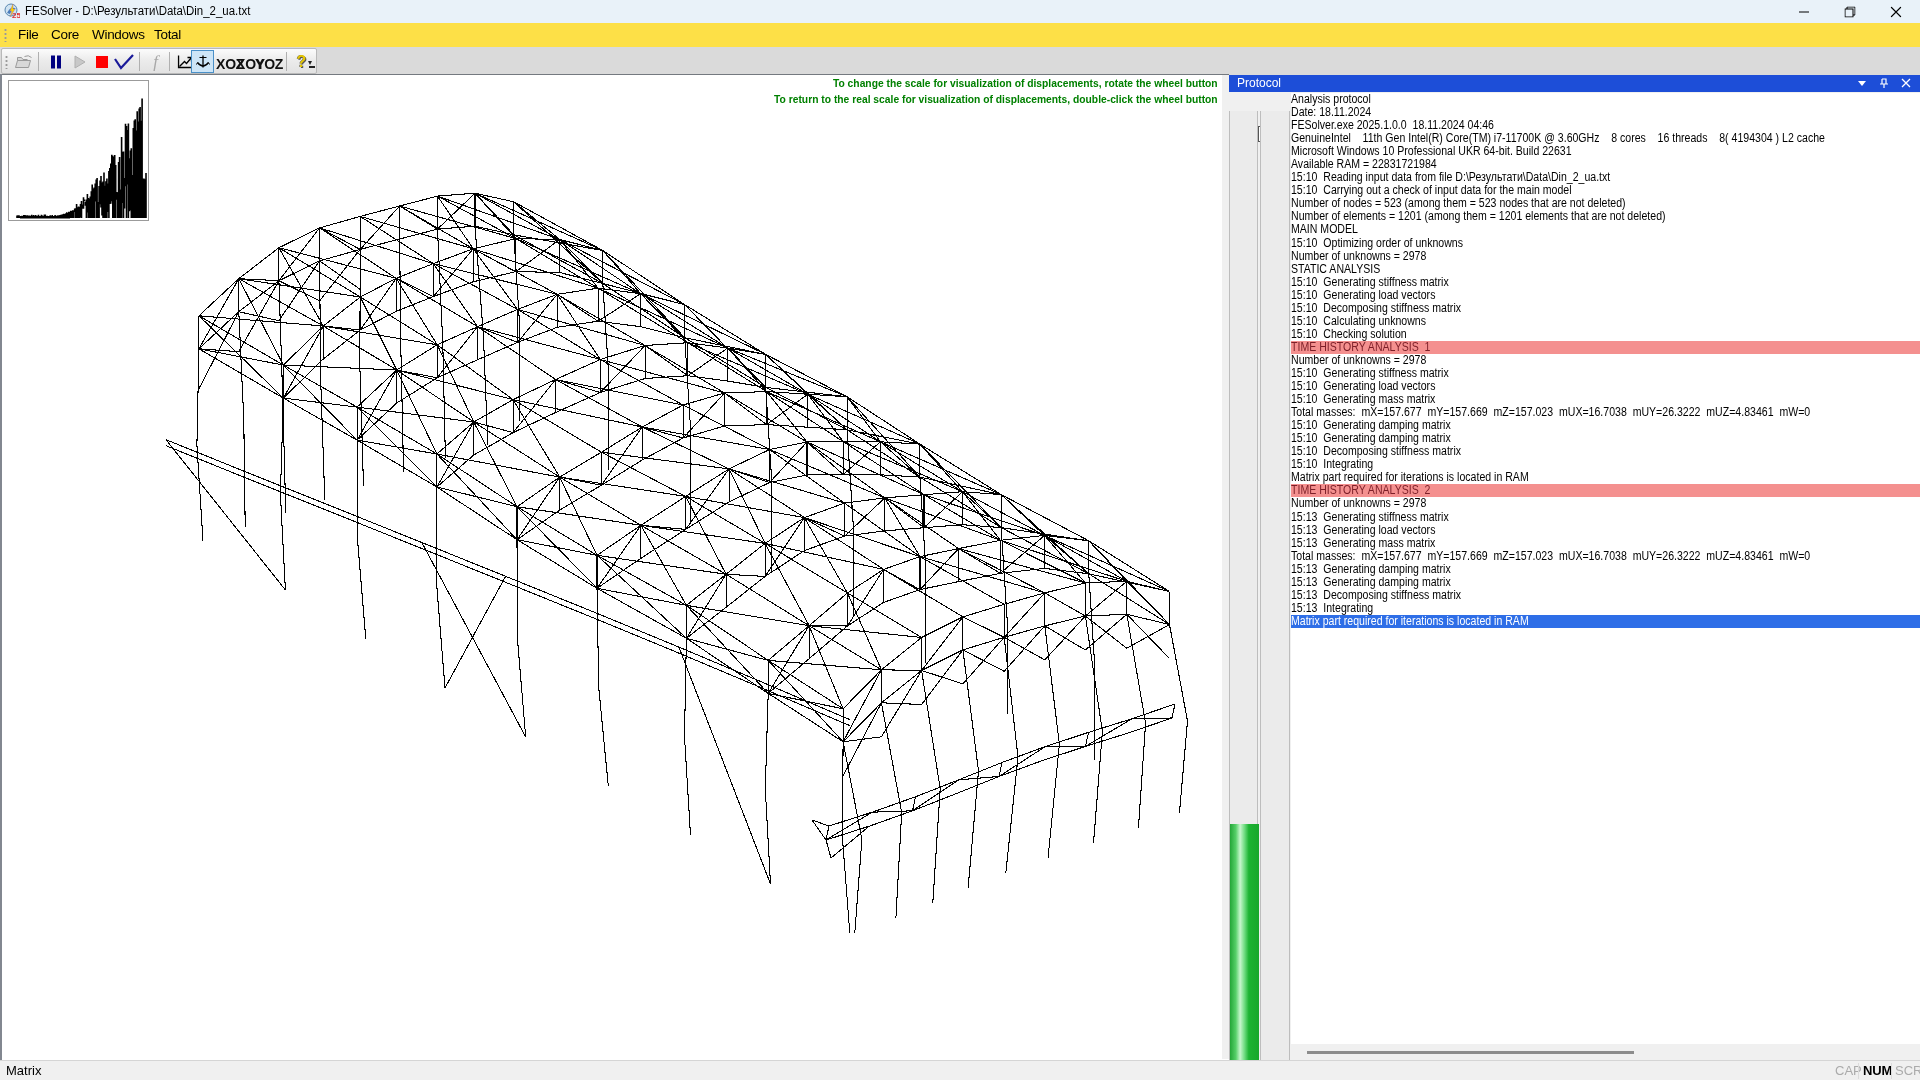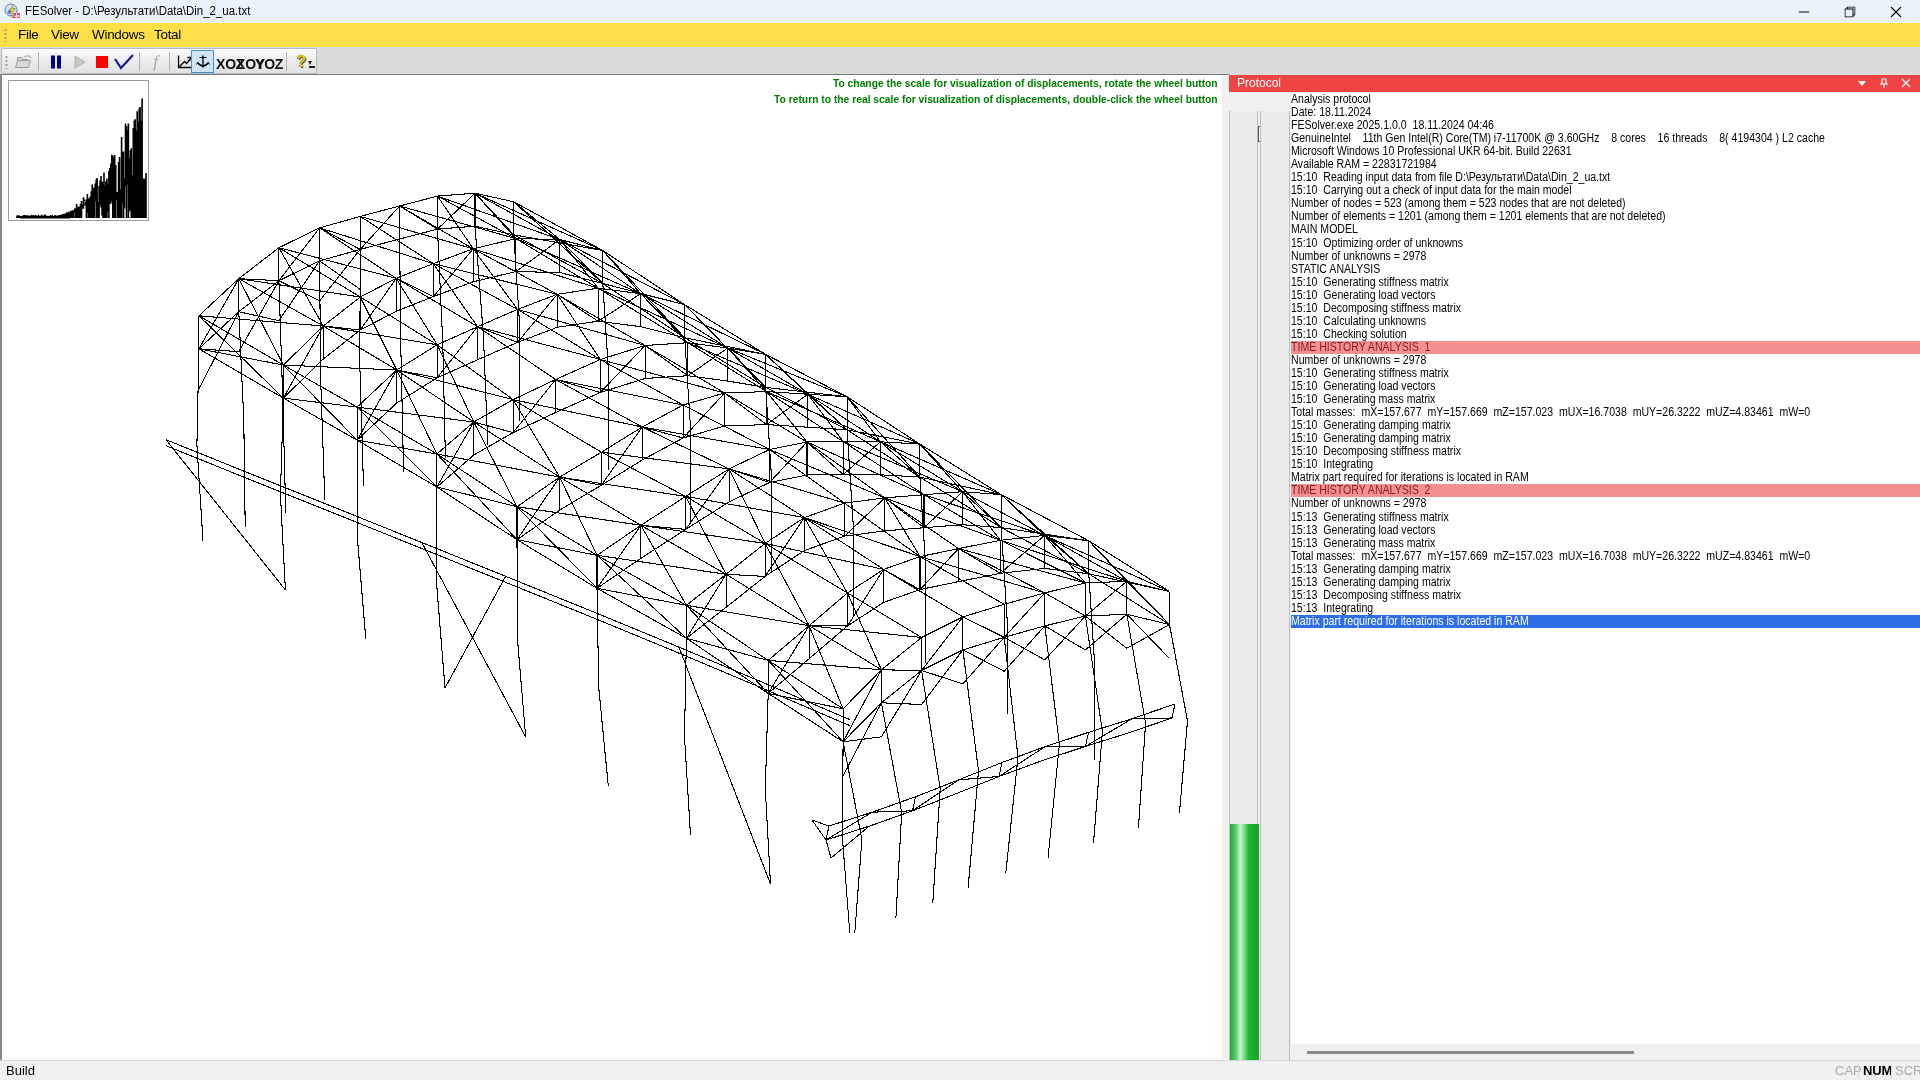--- a/index.html
+++ b/index.html
@@ -30,21 +30,21 @@
   background:#fff; overflow:hidden; }
 .canvasL { position:absolute; left:0; top:74px; width:2px; height:986px; background:#828790; }
 .canvasT { position:absolute; left:0; top:74px; width:1229px; height:1px; background:#74797f; }
 .histbox { position:absolute; left:6px; top:5px; width:141px; height:141px;
   background:#fff; border:1px solid #9b9b9b; padding:3px; }
 .hint { position:absolute; right:3px; top:1px; text-align:right; color:#008000;
   font-size:11.5px; font-weight:bold; line-height:15.5px; white-space:nowrap;
   transform:scaleX(0.895); transform-origin:100% 0; }
 .rstrip { position:absolute; left:1222px; top:75px; width:7px; height:984px; background:#f0f0f0; }
 .panel { position:absolute; left:1229px; top:75px; width:691px; height:985px; background:#f0f0f0; }
-.phead { position:absolute; left:0; top:0; width:691px; height:17px; background:#ef4444; }
+.phead { position:absolute; left:0; top:0; width:691px; height:17px; background:#1d4ed8; }
 .phead .t { position:absolute; left:8px; top:1px; font-size:12px; color:#fff; }
 .pbox { position:absolute; top:19px; height:16px; background:#fff; border:1px solid #555;
   font-size:11px; color:#000; text-align:center; line-height:14px;margin-top:32px; }
 .track { position:absolute; top:36px; background:#ebebeb;
   border-left:1px solid #bdbdbd; border-right:1px solid #bdbdbd; }
 .green { position:absolute; left:0; top:713px; width:29px; height:236px;
   background:linear-gradient(90deg,#23a637 0%,#56cf68 20%,#c8f6cd 35%,#6fdc80 50%,#1db332 65%,#18a72c 100%); }
 .log { position:absolute; left:62px; top:18px; width:715px; height:951px; background:#fff;
   font-size:12px; line-height:13.06px; color:#000; white-space:pre; overflow:hidden;
   transform:scaleX(0.88); transform-origin:0 0; }
@@ -80,21 +80,21 @@
   <div class="wbtn" style="left:1873px">
       <svg width="11" height="11">
         <path d="M0.5 0.5 L10.5 10.5 M10.5 0.5 L0.5 10.5" stroke="#000" stroke-width="1.1"></path>
       </svg>
     </div>
 </div>
 
 <div class="menubar">
   <div class="grip"></div>
   <span class="it" style="left:18px">File</span>
-  <span class="it" style="left:51px">View</span>
+  <span class="it" style="left:51px">Core</span>
   <span class="it" style="left:92px">Windows</span>
   <span class="it" style="left:154px">Total</span>
 </div>
 
 <div class="toolstrip">
  <div class="toolband">
   <div class="grip" style="left:3px;top:6px"></div>
   <div class="tbtn" style="left:10px">
         <svg width="19" height="15">
     <path d="M1 13 L3 6 L16 6 L14 13 Z M3 6 L3 3 L7 3 L8.5 5 L13 5" fill="#d8d8d8" stroke="#9a9a9a"></path>
@@ -832,19 +832,19 @@
       <div class="green"></div>
     </div>
   <div class="track" style="left:31px;width:30px;height:949px"></div>
   <div class="log"><div class="ln">Analysis protocol</div><div class="ln">Date: 18.11.2024</div><div class="ln">FESolver.exe 2025.1.0.0  18.11.2024 04:46</div><div class="ln">GenuineIntel    11th Gen Intel(R) Core(TM) i7-11700K @ 3.60GHz    8 cores    16 threads    8( 4194304 ) L2 cache</div><div class="ln">Microsoft Windows 10 Professional UKR 64-bit. Build 22631</div><div class="ln">Available RAM = 22831721984</div><div class="ln">15:10  Reading input data from file D:\Результати\Data\Din_2_ua.txt</div><div class="ln">15:10  Carrying out a check of input data for the main model</div><div class="ln">Number of nodes = 523 (among them = 523 nodes that are not deleted)</div><div class="ln">Number of elements = 1201 (among them = 1201 elements that are not deleted)</div><div class="ln">MAIN MODEL</div><div class="ln">15:10  Optimizing order of unknowns</div><div class="ln">Number of unknowns = 2978</div><div class="ln">STATIC ANALYSIS</div><div class="ln">15:10  Generating stiffness matrix</div><div class="ln">15:10  Generating load vectors</div><div class="ln">15:10  Decomposing stiffness matrix</div><div class="ln">15:10  Calculating unknowns</div><div class="ln">15:10  Checking solution</div><div class="ln pink">TIME HISTORY ANALYSIS  1</div><div class="ln">Number of unknowns = 2978</div><div class="ln">15:10  Generating stiffness matrix</div><div class="ln">15:10  Generating load vectors</div><div class="ln">15:10  Generating mass matrix</div><div class="ln">Total masses:  mX=157.677  mY=157.669  mZ=157.023  mUX=16.7038  mUY=26.3222  mUZ=4.83461  mW=0</div><div class="ln">15:10  Generating damping matrix</div><div class="ln">15:10  Generating damping matrix</div><div class="ln">15:10  Decomposing stiffness matrix</div><div class="ln">15:10  Integrating</div><div class="ln">Matrix part required for iterations is located in RAM</div><div class="ln pink">TIME HISTORY ANALYSIS  2</div><div class="ln">Number of unknowns = 2978</div><div class="ln">15:13  Generating stiffness matrix</div><div class="ln">15:13  Generating load vectors</div><div class="ln">15:13  Generating mass matrix</div><div class="ln">Total masses:  mX=157.677  mY=157.669  mZ=157.023  mUX=16.7038  mUY=26.3222  mUZ=4.83461  mW=0</div><div class="ln">15:13  Generating damping matrix</div><div class="ln">15:13  Generating damping matrix</div><div class="ln">15:13  Decomposing stiffness matrix</div><div class="ln">15:13  Integrating</div><div class="ln blue">Matrix part required for iterations is located in RAM</div></div>
   <div class="hsb">
       <div class="thumb"></div>
     </div>
 </div>
 
 <div class="statusbar">
-  <span style="position:absolute;left:6px;top:2px">Build</span>
+  <span style="position:absolute;left:6px;top:2px">Matrix</span>
   <span style="position:absolute;left:1835px;top:2px;color:#ababab">CAP</span>
   <div class="sep" style="left:1858px"></div>
   <span style="position:absolute;left:1863px;top:2px;color:#000;font-weight:bold;letter-spacing:-0.2px">NUM</span>
   <div class="sep" style="left:1891px"></div>
   <span style="position:absolute;left:1895px;top:2px;color:#ababab">SCRL</span>
 </div>
 
 </body></html>

